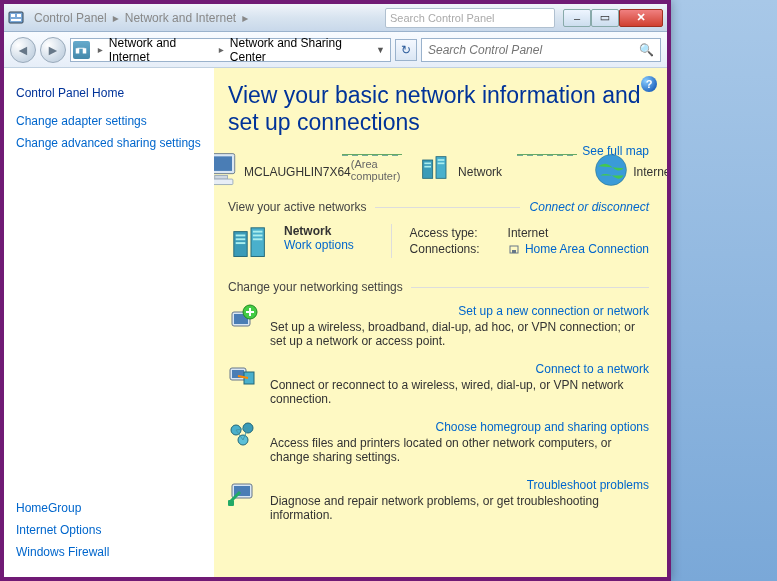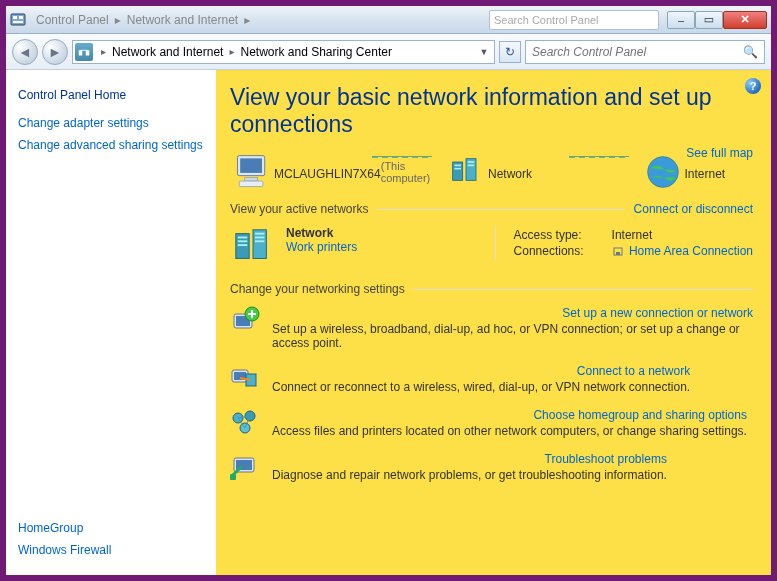--- a/index.html
+++ b/index.html
@@ -1,18 +1,18 @@
 <!DOCTYPE html>
 <html><head>
 <meta charset="utf-8">
 <style>
 * { box-sizing: border-box; margin: 0; padding: 0; font-family: "Segoe UI", Tahoma, sans-serif; }
 body { background: linear-gradient(to bottom, #a8c8e8, #7aa8d8); width: 777px; height: 581px; overflow: hidden; }
 
-.window { position: absolute; top: 0; left: 0; width: 777px; height: 581px; border: 6px solid #701a75; background: #fff; display: flex; flex-direction: column; box-shadow: 0 0 10px rgba(0,0,0,0.3); }
+.window { position: absolute; top: 0; left: 0; width: 671px; height: 581px; border: 4px solid #701a75; background: #fff; display: flex; flex-direction: column; box-shadow: 0 0 10px rgba(0,0,0,0.3); }
 
 .titlebar { height: 28px; background: linear-gradient(to bottom, #f0f4fa 0%, #d8e4f0 50%, #c8d8ea 100%); display: flex; align-items: center; border-bottom: 1px solid #9ab2cc; padding: 0 4px; font-size: 12px; color: #555; }
 .tb-icon { width: 16px; height: 16px; margin-right: 6px; }
 .tb-crumb { flex: 0 0 auto; padding: 0 4px; color: #888; }
 .tb-sep { color: #888; padding: 0 2px; }
 .tb-spacer { flex: 1; }
 .tb-search-ghost { width: 170px; height: 20px; background: #fff; border: 1px solid #b0c0d0; border-radius: 2px; padding: 0 4px; font-size: 11px; color: #aaa; display: flex; align-items: center; }
 .winbtns { display: flex; gap: 0; margin-left: 8px; }
 .winbtn { width: 28px; height: 18px; border: 1px solid #8aa; border-radius: 2px; background: linear-gradient(to bottom,#eef5ff,#cde); display: flex; align-items: center; justify-content: center; font-size: 11px; color: #333; }
 .winbtn.close { width: 44px; background: linear-gradient(to bottom,#f08080,#d04030); border-color:#a03020; color:#fff; font-weight:bold; }
@@ -21,42 +21,42 @@
 .navbtn { width: 26px; height: 26px; border-radius: 50%; background: radial-gradient(circle at 30% 30%, #fff, #d0dce8 60%, #b8c8d8); border: 1px solid #9ab; display:flex;align-items:center;justify-content:center;color:#678;font-size:14px; }
 .addrbar { flex: 1; height: 24px; background: #fff; border: 1px solid #9ab2cc; display: flex; align-items: center; font-size: 12px; padding: 0 2px; }
 .addr-icon { width:18px;height:18px;background:linear-gradient(to bottom,#6ac,#48a);border-radius:2px;margin-right:4px;display:flex;align-items:center;justify-content:center;color:#fff;font-size:10px; }
 .addr-seg { padding: 0 2px; }
 .addr-arrow { padding: 0 4px; color:#666; font-size:10px; }
 .addr-drop { width:16px; text-align:center; color:#555; font-size:9px; }
 .refresh { width:22px; height:22px; border:1px solid #9ab2cc; background:linear-gradient(to bottom,#f4f8ff,#dae6f4); display:flex;align-items:center;justify-content:center;color:#2a5a9a;font-size:12px; }
 .searchbox { width: 240px; height: 24px; border: 1px solid #9ab2cc; background:#fff; display:flex; align-items:center; padding:0 6px; font-size:12px; color:#888; font-style:italic; }
 .searchbox input { border:none; outline:none; width:100%; font-size:12px; color:#333; font-style:italic; }
 
-.body { flex:1; display:flex; background:#fde047; overflow:hidden; }
+.body { flex:1; display:flex; background:#fef9c3; overflow:hidden; }
 .sidebar { width: 210px; background:#fff; padding: 14px 12px; font-size:12px; display:flex; flex-direction:column; }
 .sidebar a, .sidebar .side-link { color:#0066cc; text-decoration:none; display:block; margin: 4px 0; cursor:pointer; }
 .sidebar .home { color:#003399; margin-bottom:10px; }
 .side-spacer { flex:1; }
 .seealso-hdr { color:#777; margin-bottom:6px; }
 
 .main { flex:1; padding: 14px 18px 14px 14px; font-size:12px; color:#333; position:relative; overflow:auto; }
 .help-icon { position:absolute; top:8px; right:10px; width:16px;height:16px; border-radius:50%; background:radial-gradient(circle at 30% 30%,#8cf,#04a);color:#fff;font-size:11px;font-weight:bold;display:flex;align-items:center;justify-content:center; }
 .main h1 { color:#003399; font-weight:normal; font-size:23px; margin-bottom: 14px; }
 
-.map-row { display:flex; align-items:center; justify-content:space-between; gap: 8px; margin: 4px 0 2px 0; position:relative; }
+.map-row { display:flex; align-items:center; justify-content:center; gap: 8px; margin: 4px 0 2px 0; position:relative; }
 .map-link { position:absolute; right:0; top:-6px; color:#0066cc; cursor:pointer; }
 .map-node { display:flex; align-items:center; width:130px; }
 .map-line { flex:0 0 60px; height:2px; background: repeating-linear-gradient(to right,#7a9 0,#7a9 6px,transparent 6px,transparent 10px); border-top:1px solid #6a6; margin: 0 4px 30px 4px; }
 .map-icon { width:44px; height:40px; display:flex; align-items:center; justify-content:center; }
 .map-label { margin-top:4px; text-align:center; }
 .map-sub { color:#666; font-size:11px; }
 
 .section-hdr { display:flex; align-items:center; margin: 10px 0 6px 0; color:#444; }
 .section-hdr .line { flex:1; height:1px; background:#ddd; margin-left:8px; }
-.section-hdr .rlink { color:#0066cc; cursor:pointer; margin-left:auto; padding-left:10px; }
+.section-hdr .rlink { color:#0066cc; cursor:pointer; margin-left:auto; padding-left:10px;font-style:italic; }
 
 .active-net { display:flex; align-items:flex-start; gap:14px; margin:10px 0 14px 0; }
 .an-left { display:flex; gap:10px; flex:1; align-items:flex-start; }
 .an-icon { width:46px; height:42px; }
 .an-text .nm { font-weight:bold; }
 .an-text .type { color:#0066cc; cursor:pointer; }
 .an-right { border-left:1px solid #ddd; padding-left:18px; font-size:12px; min-width:250px;margin-left:14px; }
 .an-row { display:flex; gap:8px; margin:2px 0; }
 .an-row .k { width:90px; }
 .an-row .v a { color:#0066cc; text-decoration:none; }
@@ -121,41 +121,42 @@
     </div>
   </div>
 
   <div class="body">
     <div class="sidebar">
       <span class="side-link home">Control Panel Home</span>
       <span class="side-link">Change adapter settings</span>
       <span class="side-link">Change advanced sharing settings</span>
       <div class="side-spacer"></div>
       <span class="side-link">HomeGroup</span>
+      <span class="side-link">Internet Options</span>
       <span class="side-link">Windows Firewall</span>
     </div>
 
     <div class="main">
       <div class="help-icon">?</div>
       <h1>View your basic network information and set up connections</h1>
 
       <div class="map-row">
         <span class="map-link">See full map</span>
 
         <div class="map-node">
           <div class="map-icon">
             <svg viewBox="0 0 48 44" width="44" height="40">
                 <rect x="8" y="4" width="30" height="22" rx="2" fill="#dbe7f3" stroke="#678"></rect>
                 <rect x="11" y="7" width="24" height="16" fill="#4a7db5"></rect>
                 <rect x="16" y="28" width="14" height="4" fill="#cfd8e2" stroke="#9ab"></rect>
                 <rect x="10" y="32" width="26" height="6" rx="1" fill="#e8eef6" stroke="#9ab"></rect>
               </svg>
           </div>
           <div class="map-label">MCLAUGHLIN7X64</div>
-          <div class="map-sub">(This computer)</div>
+          <div class="map-sub">(Area computer)</div>
         </div>
 
         <div class="map-line"></div>
 
         <div class="map-node">
           <div class="map-icon">
             <svg viewBox="0 0 48 44" width="40" height="38">
                 <rect x="8" y="10" width="12" height="22" fill="#3a9bb8" stroke="#267"></rect>
                 <rect x="24" y="6" width="12" height="26" fill="#4ab0cc" stroke="#267"></rect>
                 <rect x="10" y="13" width="8" height="2" fill="#aee"></rect>
@@ -199,21 +200,21 @@
                 <rect x="8" y="11" width="10" height="2" fill="#aee"></rect>
                 <rect x="8" y="15" width="10" height="2" fill="#aee"></rect>
                 <rect x="8" y="19" width="10" height="2" fill="#aee"></rect>
                 <rect x="26" y="7" width="10" height="2" fill="#aee"></rect>
                 <rect x="26" y="11" width="10" height="2" fill="#aee"></rect>
                 <rect x="26" y="15" width="10" height="2" fill="#aee"></rect>
               </svg>
           </div>
           <div class="an-text">
             <div class="nm">Network</div>
-            <div class="type">Work printers</div>
+            <div class="type">Work options</div>
           </div>
         </div>
         <div class="an-right">
           <div class="an-row">
             <span class="k">Access type:</span>
             <span class="v">Internet</span>
           </div>
           <div class="an-row">
             <span class="k">Connections:</span>
             <span class="v">
@@ -236,21 +237,21 @@
         <div class="task-icon">
           <svg viewBox="0 0 30 28" width="30" height="28">
               <rect x="4" y="8" width="18" height="14" rx="2" fill="#d8e6f4" stroke="#678"></rect>
               <rect x="6" y="10" width="14" height="10" fill="#4a7db5"></rect>
               <circle cx="22" cy="8" r="7" fill="#4c4" stroke="#282"></circle>
               <path d="M22 4 L22 12 M18 8 L26 8" stroke="#fff" stroke-width="2"></path>
             </svg>
         </div>
         <div class="task-body">
           <div class="tl">Set up a new connection or network</div>
-          <div class="td">Set up a wireless, broadband, dial-up, ad hoc, or VPN connection; or set up a change or access point.</div>
+          <div class="td">Set up a wireless, broadband, dial-up, ad hoc, or VPN connection; or set up a network or access point.</div>
         </div>
       </div>
 
       <div class="task">
         <div class="task-icon">
           <svg viewBox="0 0 30 28" width="30" height="28">
               <rect x="2" y="6" width="16" height="12" rx="2" fill="#d8e6f4" stroke="#678"></rect>
               <rect x="4" y="8" width="12" height="8" fill="#4a7db5"></rect>
               <rect x="16" y="10" width="10" height="12" fill="#4ab0cc" stroke="#267"></rect>
               <path d="M10 14 L20 16" stroke="#f80" stroke-width="2"></path>

